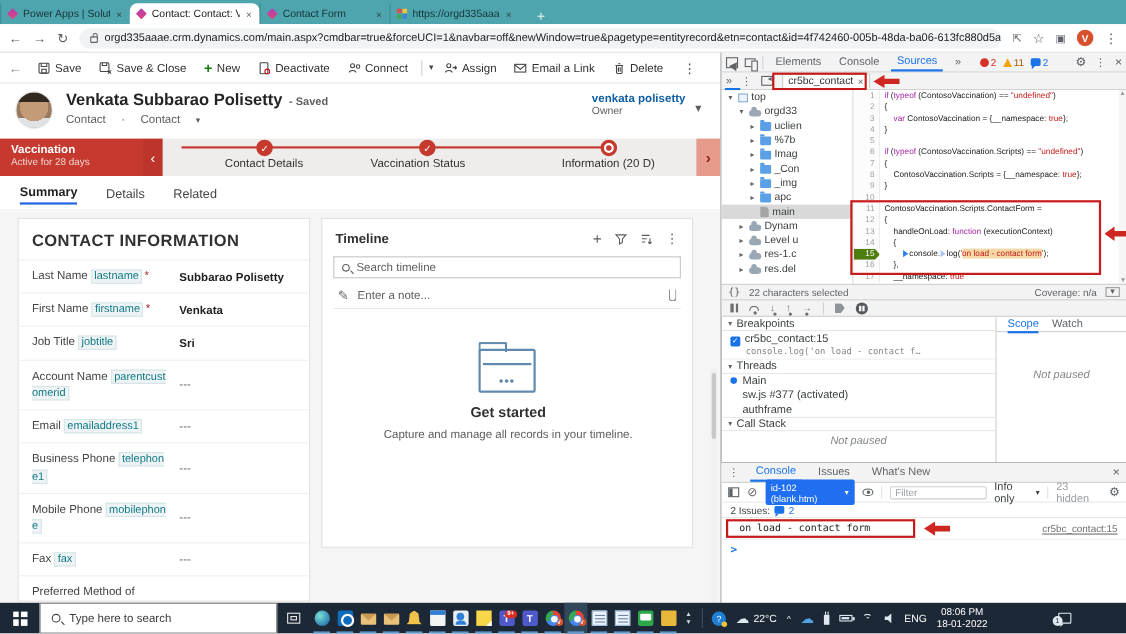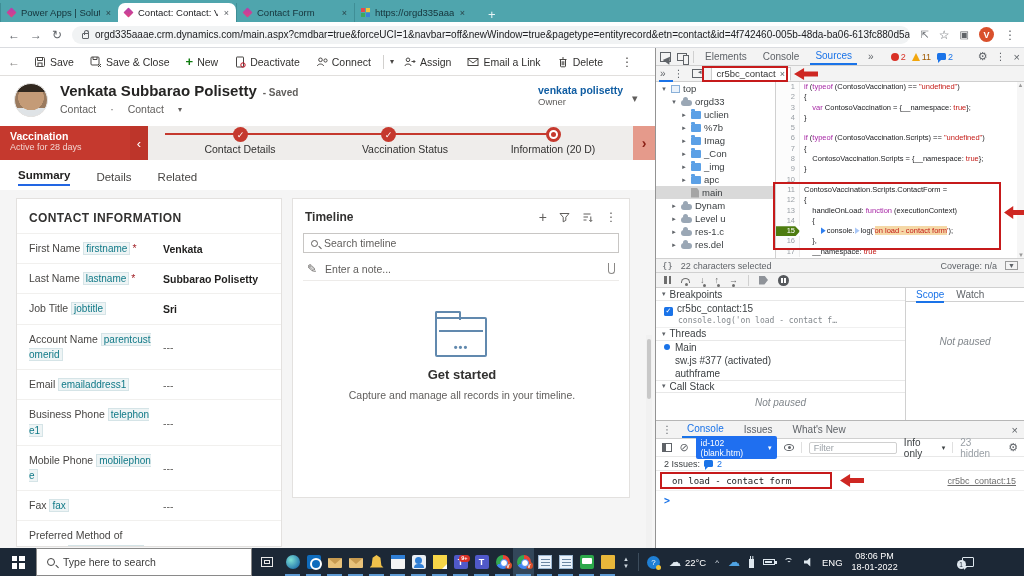--- a/index.html
+++ b/index.html
@@ -63,21 +63,21 @@
   .stglbl{top:17px;font-size:10.5px;color:#323130;white-space:nowrap;transform:translateX(-50%)}
 
   
   #formtabs{left:0;top:112px;width:655px;height:30px;background:#fff;display:flex;align-items:flex-end;gap:26px;padding:0 18px 4px}
   .ftab{font-size:11.5px;color:#484644;padding-bottom:3px;cursor:pointer}
   .ftab.active{font-weight:bold;color:#201f1e;border-bottom:2.5px solid #2266e3}
 
   #content{left:0;top:142px;width:655px;height:358px;background:#f5f5f5}
   .card{background:#fff;border:1px solid #e3e1df;position:absolute}
   #card-contact{left:16px;top:8px;width:266px;height:349px;overflow:hidden}
-  .cardtitle{font-size:12px;font-weight:bold;color:#323130;letter-spacing:.4px;padding:12px 12px 8px}
+  .cardtitle{font-size:15px;font-weight:bold;color:#323130;letter-spacing:.4px;padding:12px 12px 8px}
   .frow{display:flex;padding:7px 12px;border-top:1px solid #f1f0ee;min-height:30px}
   .flab{width:122px;flex:none;font-size:10.5px;color:#484644;line-height:1.45}
   .fschema{color:#107987;background:#eef4f5;border:1px solid #d5e4e7;padding:0 2px;font-size:10px;line-height:1.3;display:inline;word-break:break-all}
   .freq{color:#a4262c;margin-left:2px}
   .fval{flex:1;font-size:10.5px;color:#201f1e;font-weight:bold;padding-left:12px;align-self:center}
   .fval.val-empty{color:#605e5c;font-weight:normal}
 
   
   #card-timeline{left:292px;top:8px;width:338px;height:300px}
   .tlhead{display:flex;align-items:center;padding:10px 12px 6px}
@@ -389,42 +389,42 @@
     </div>
     <div class="bpfchevL abs">‹</div>
     <div class="bpfgray abs"></div>
     <div class="bpfline abs"></div>
     <div class="stgdone abs" style="left:233px">✓</div>
     <div class="stgdone abs" style="left:381px">✓</div>
     <div class="stgcur abs" style="left:546px">
         <i></i>
       </div>
     <div class="stglbl abs" style="left:240px">Contact Details</div>
-    <div class="stglbl abs" style="left:405px">Vaccination Status</div>
+    <div class="stglbl abs" style="left:380px">Vaccination Status</div>
     <div class="stglbl abs" style="left:553px">Information  (20 D)</div>
     <div class="bpfchevR abs">›</div>
   </div>
 
   <div id="formtabs" class="abs">
     <span class="ftab active">Summary</span>
     <span class="ftab">Details</span>
     <span class="ftab">Related</span>
   </div>
 
   <div id="content" class="abs">
     <div id="card-contact" class="card">
       <div class="cardtitle">CONTACT INFORMATION</div>
       <div id="contact-fields">
           <div class="frow">
+            <div class="flab">Last Name <span class="fschema">lastname</span><span class="freq">*</span></div>
+            <div class="fval">Subbarao Polisetty</div>
+          </div>
+          <div class="frow">
             <div class="flab">First Name <span class="fschema">firstname</span><span class="freq">*</span></div>
             <div class="fval">Venkata</div>
-          </div>
-          <div class="frow">
-            <div class="flab">Last Name <span class="fschema">lastname</span><span class="freq">*</span></div>
-            <div class="fval">Subbarao Polisetty</div>
           </div>
           <div class="frow">
             <div class="flab">Job Title <span class="fschema">jobtitle</span></div>
             <div class="fval">Sri</div>
           </div>
           <div class="frow">
             <div class="flab">Account Name <span class="fschema">parentcustomerid</span></div>
             <div class="fval val-empty">---</div>
           </div>
           <div class="frow">

